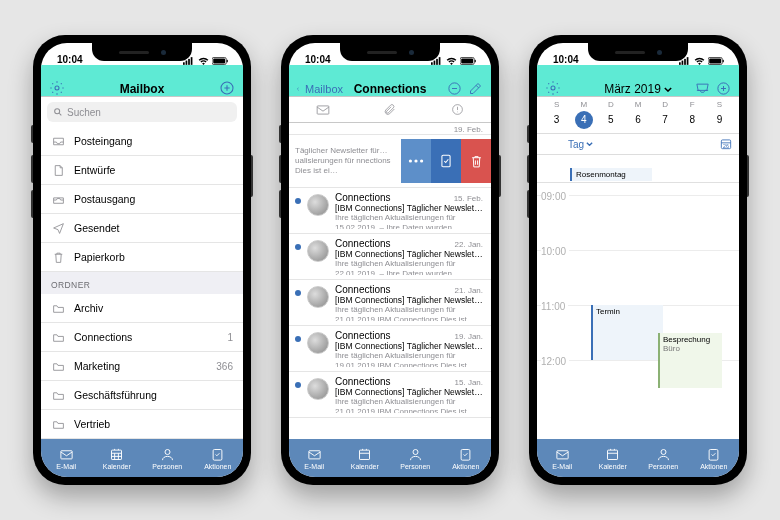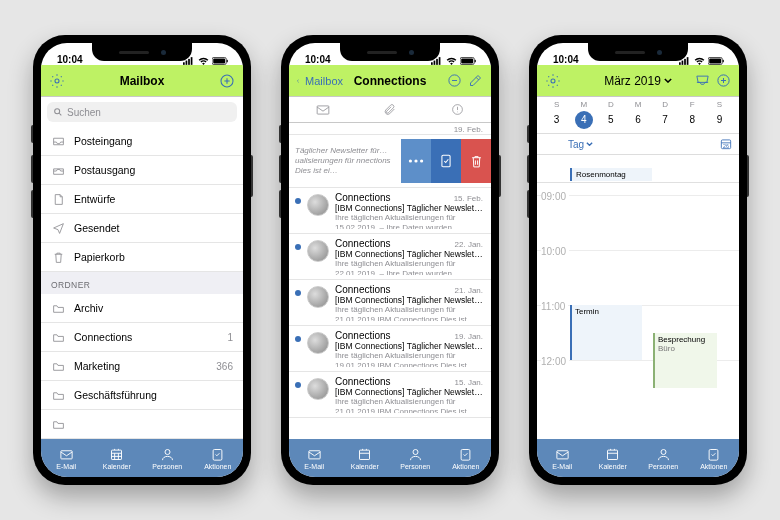--- a/index.html
+++ b/index.html
@@ -11,42 +11,42 @@
   .phone-btn-l3 { position:absolute; left:-2px; top:155px; width:2px; height:28px; background:#333; border-radius:2px 0 0 2px; }
   .phone-btn-r  { position:absolute; right:-2px; top:120px; width:2px; height:42px; background:#333; border-radius:0 2px 2px 0; }
   .screen { width: 100%; height: 100%; background: #fff; border-radius: 26px; overflow: hidden; display: flex; flex-direction: column; position: relative; }
   .notch { position: absolute; top: 0; left: 50%; transform: translateX(-50%); width: 100px; height: 18px; background: #000; border-radius: 0 0 12px 12px; z-index: 10; display:flex; align-items:center; justify-content:center; gap:12px;}
   .speaker { width:30px; height:3px; background:#222; border-radius:2px;}
   .cam { width:5px; height:5px; background:#1a2a3a; border-radius:50%;}
 
   .status-bar { height: 22px; display: flex; justify-content: space-between; align-items: flex-end; padding: 0 14px 0 16px; font-size: 10px; font-weight: 600; color: #000; }
   .status-icons { display:flex; gap:3px; align-items:center; }
 
-  .navbar { height: 32px; background: #bef264; border-bottom: 0.5px solid #c8c8c8; display: flex; align-items: center; justify-content: space-between; padding: 0 8px; font-size: 12px; }
+  .navbar { height: 32px; background: #5eead4; border-bottom: 0.5px solid #c8c8c8; display: flex; align-items: flex-end; justify-content: space-between; padding: 0 8px; font-size: 12px; }
   .navbar .title { font-weight: 600; color: #000; flex: 1; text-align: center; font-size: 12px; }
   .navbar .left, .navbar .right { width: 46px; display: flex; align-items: center; gap: 6px; }
   .navbar .right { justify-content: flex-end; }
   .icon-blue { color: #3a6fb6; }
   .back-btn { display:flex; align-items:center; gap:1px; font-size:11px; }
 
   .search-row { background:#f0f0f0; margin:5px 6px; height:20px; border-radius:6px; display:flex; align-items:center; padding:0 6px; color:#8e8e93; font-size:10px; }
 
   .header-tabs { height: 26px; display: flex; border-bottom: 0.5px solid #c8c8c8; }
   .header-tab { flex: 1; display: flex; align-items: center; justify-content: center; color: #8e8e93; }
 
   .list { flex: 1; overflow: hidden; background: #fff; font-size: 10.5px; color: #000; }
   .mrow { height: 29px; border-bottom: 0.5px solid #e5e5e5; display: flex; align-items: center; padding: 0 10px 0 10px; gap: 9px; background:#fff; }
   .mrow .micon { width:14px; color:#8e8e93; display:flex; justify-content:center;}
   .mrow .mlabel { flex:1; }
   .mrow .mcount { color:#8e8e93; font-size:10px; }
   .sechdr { height: 22px; background:#efeff4; color:#6d6d72; font-size:8.5px; letter-spacing:0.4px; display:flex; align-items:flex-end; padding:8px 10px 4px;}
 
   .date-marker { text-align:right; font-size:8px; color:#8e8e93; padding:2px 8px 0 16px; border-bottom:0.5px solid #e5e5e5;}
   .msgrow { display:flex; border-bottom:0.5px solid #e5e5e5; padding:4px 8px 4px 4px; gap:6px; min-height:44px; background:#fff;}
-  .msgrow.swiped { padding-right:0; padding-left:0;font-style:italic;}
+  .msgrow.swiped { padding-right:0; padding-left:0;}
   .swiped-text { flex:1; padding-left:6px; font-size:8px; color:#8e8e93; display:flex; flex-direction:column; justify-content:center; line-height:1.25; overflow:hidden;}
   .swipe-actions { display:flex; height:44px;}
   .swipe-btn { width:30px; display:flex; align-items:center; justify-content:center; color:#fff;}
   .sa-more{background:#5d8fc9;} .sa-archive{background:#3a6fb6;} .sa-delete{background:#d9534f;}
   .avatar { width:22px; height:22px; border-radius:50%; background:radial-gradient(circle at 35% 35%,#ddd,#888); flex-shrink:0; margin-top:2px; border:1px solid #ccc;}
   .msgbody { flex:1; overflow:hidden;}
   .msg-top { display:flex; justify-content:space-between; align-items:baseline;}
   .msg-sender { font-size:10px; font-weight:400;}
   .msg-date { font-size:8px; color:#8e8e93;}
   .msg-subject { font-size:8.5px; color:#000; white-space:nowrap; overflow:hidden; text-overflow:ellipsis;}
@@ -63,21 +63,21 @@
   .cal-days { display:flex; padding:0 6px 4px; font-size:10px; border-bottom:0.5px solid #ddd;}
   .cal-day { width:18px; height:18px; line-height:18px; border-radius:50%; margin:0 auto;}
   .cal-day.today { background:#3a6fb6; color:#fff;}
   .cal-ctrl { display:flex; justify-content:space-between; align-items:center; padding:3px 6px; border-bottom:0.5px solid #ddd;}
   .cal-view-sel { font-size:10px; color:#3a6fb6; display:flex; align-items:center; gap:2px;margin-left:25px;}
   .cal-body { flex:1; position:relative; overflow:hidden; font-size:8px; color:#8e8e93;}
   .allday { position:absolute; top:12px; left:0; right:0; height:16px; border-bottom:0.5px solid #e0e0e0;}
   .allday-ev { position:absolute; left:33px; top:1px; height:13px; background:#eef4fa; border-left:2px solid #3a6fb6; font-size:8px; color:#000; padding:0 4px; line-height:13px; width:82px;}
   .hour-line { position:absolute; left:0; right:0; border-top:0.5px solid #ececec; padding-left:4px; font-size:7.5px; color:#b0b0b0;}
   .hour-label { position:absolute; left:4px; top:-5px; font-size:10px; color:#b0b0b0; background:#fff; padding-right:3px;}
-  .cal-event { position:absolute; background:#eef4fa; border-left:2px solid #3a6fb6; font-size:8px; color:#000; padding:2px 3px; overflow:hidden;}
+  .cal-event { position:absolute; background:#eef4fa; border-left:2px solid #3a6fb6; font-size:8px; color:#000; padding:2px 3px; overflow:hidden;margin-left:21px;}
   .cal-event.green { background:#f0f7ea; border-left-color:#8bb174;}
 
   svg { display:block; }
 </style>
 </head>
 <body>
 
 <div class="phone">
   <div class="phone-btn-l1"></div>
     <div class="phone-btn-l2"></div>
@@ -138,36 +138,36 @@
           <div class="mrow">
             <span class="micon">
               <svg width="13" height="11" viewBox="0 0 24 18" fill="none" stroke="#8e8e93" stroke-width="1.6">
                 <path d="M3 3h18v12H3zM3 10h5l2 3h4l2-3h5"></path>
               </svg>
             </span>
             <span class="mlabel">Posteingang</span>
           </div>
           <div class="mrow">
             <span class="micon">
+              <svg width="11" height="13" viewBox="0 0 20 24" fill="none" stroke="#8e8e93" stroke-width="1.6">
+                <path d="M4 3h9l4 4v14H4zM13 3v4h4"></path>
+              </svg>
+            </span>
+            <span class="mlabel">Entwürfe</span>
+          </div>
+          <div class="mrow">
+            <span class="micon">
               <svg width="13" height="11" viewBox="0 0 24 18" fill="none" stroke="#8e8e93" stroke-width="1.6">
                 <path d="M3 6h18v10H3zM3 10h5l2-3h4l2 3h5"></path>
               </svg>
             </span>
             <span class="mlabel">Postausgang</span>
           </div>
           <div class="mrow">
             <span class="micon">
-              <svg width="11" height="13" viewBox="0 0 20 24" fill="none" stroke="#8e8e93" stroke-width="1.6">
-                <path d="M4 3h9l4 4v14H4zM13 3v4h4"></path>
-              </svg>
-            </span>
-            <span class="mlabel">Entwürfe</span>
-          </div>
-          <div class="mrow">
-            <span class="micon">
               <svg width="13" height="12" viewBox="0 0 24 22" fill="none" stroke="#8e8e93" stroke-width="1.6">
                 <path d="M3 11l18-8-7 18-3-7z"></path>
               </svg>
             </span>
             <span class="mlabel">Gesendet</span>
           </div>
           <div class="mrow">
             <span class="micon">
               <svg width="11" height="13" viewBox="0 0 20 24" fill="none" stroke="#8e8e93" stroke-width="1.6">
                 <path d="M3 6h14M7 6V4h6v2M5 6l1 15h8l1-15"></path>
@@ -211,20 +211,21 @@
               </svg>
             </span>
             <span class="mlabel">Geschäftsführung</span>
           </div>
           <div class="mrow">
             <span class="micon">
               <svg width="13" height="11" viewBox="0 0 24 20" fill="none" stroke="#8e8e93" stroke-width="1.6">
                 <path d="M3 5h6l2 3h10v9H3z"></path>
               </svg>
             </span>
+            <span class="mlabel">Vertrieb</span>
           </div>
         </div>
     </div>
     <div class="tabbar">
       <div class="tabbtn">
           <svg viewBox="0 0 24 24" fill="none" stroke="#fff" stroke-width="1.5">
             <rect x="3" y="6" width="18" height="13" rx="1"></rect>
             <path d="M3 8l9 6 9-6"></path>
           </svg>
           <span>E-Mail</span>
@@ -564,21 +565,21 @@
         </div>
       <div class="hour-line" style="top:150px">
           <span class="hour-label">11:00</span>
         </div>
       <div class="hour-line" style="top:205px">
           <span class="hour-label">12:00</span>
         </div>
       <div class="cal-event" style="top:150px;left:33px;width:72px;height:55px;">
           <div>Termin</div>
         </div>
-      <div class="cal-event green" style="top:178px;left:116px;width:64px;height:55px;">
+      <div class="cal-event green" style="top:178px;left:100px;width:64px;height:55px;">
           <div>Besprechung</div>
           <div style="color:#777">Büro</div>
         </div>
     </div>
     <div class="tabbar">
       <div class="tabbtn">
           <svg viewBox="0 0 24 24" fill="none" stroke="#fff" stroke-width="1.5">
             <rect x="3" y="6" width="18" height="13" rx="1"></rect>
             <path d="M3 8l9 6 9-6"></path>
           </svg>

